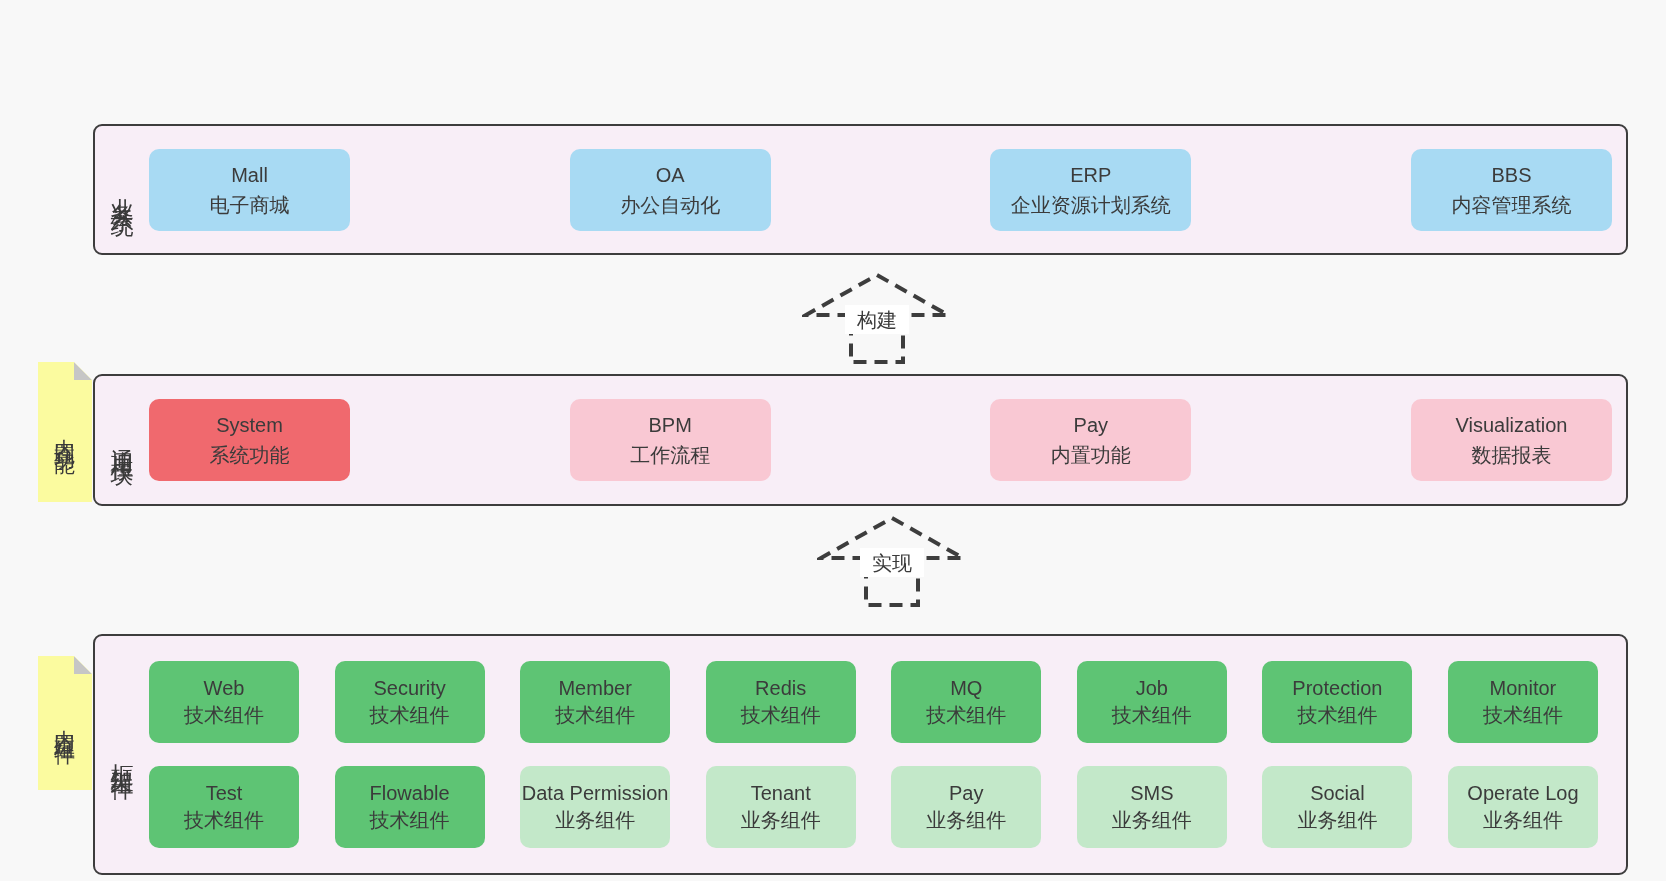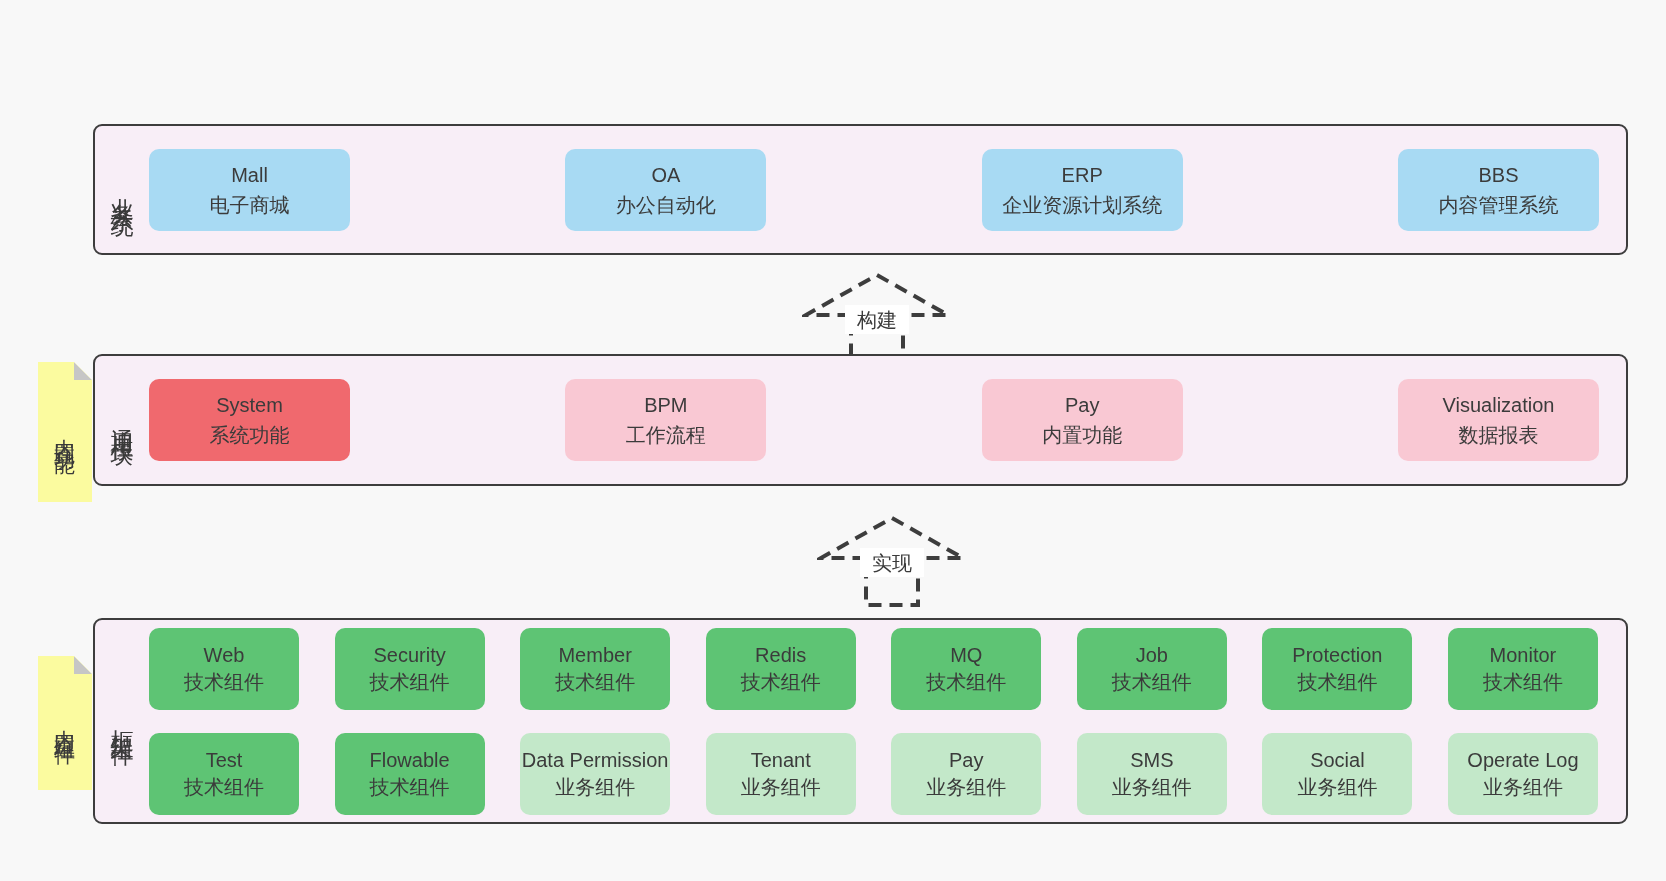--- a/index.html
+++ b/index.html
@@ -7,32 +7,32 @@
     position:relative;width:1666px;height:881px;overflow:hidden;
     background:#f8f8f8;font-family:"Liberation Sans","DejaVu Sans",sans-serif;
     color:#3b3b3b;
   }
   .panel{
     position:absolute;left:93px;width:1535px;box-sizing:border-box;
     background:#f8eef7;border:2.5px solid #3d3d3d;border-radius:9px;
     display:flex;align-items:stretch;
   }
   #panel-business{top:124px;height:131px;}
-  #panel-modules{top:354px;height:132px;}
-  #panel-components{top:618px;height:206px;}
+  #panel-modules{top:374px;height:132px;}
+  #panel-components{top:634px;height:241px;}
   .panel-label{
     width:54px;flex:0 0 54px;display:flex;align-items:center;justify-content:center;
   }
   .panel-label span{
     writing-mode:vertical-rl;text-orientation:upright;
     font-size:23px;letter-spacing:5px;color:#3a3a3a;line-height:1;
   }
   .box-row{
     flex:1;display:flex;align-items:center;justify-content:space-between;
-    padding-right:27px;
+    padding-right:14px;
   }
   .rows-wrap{
     flex:1;display:flex;flex-direction:column;justify-content:center;
     gap:23px;padding-right:28px;
   }
   .rows-wrap .box-row{flex:0 0 auto;padding-right:0;}
   .box{
     box-sizing:border-box;border-radius:10px;
     display:flex;flex-direction:column;align-items:center;justify-content:center;
     text-align:center;font-size:20px;line-height:30px;color:#3b3b3b;

